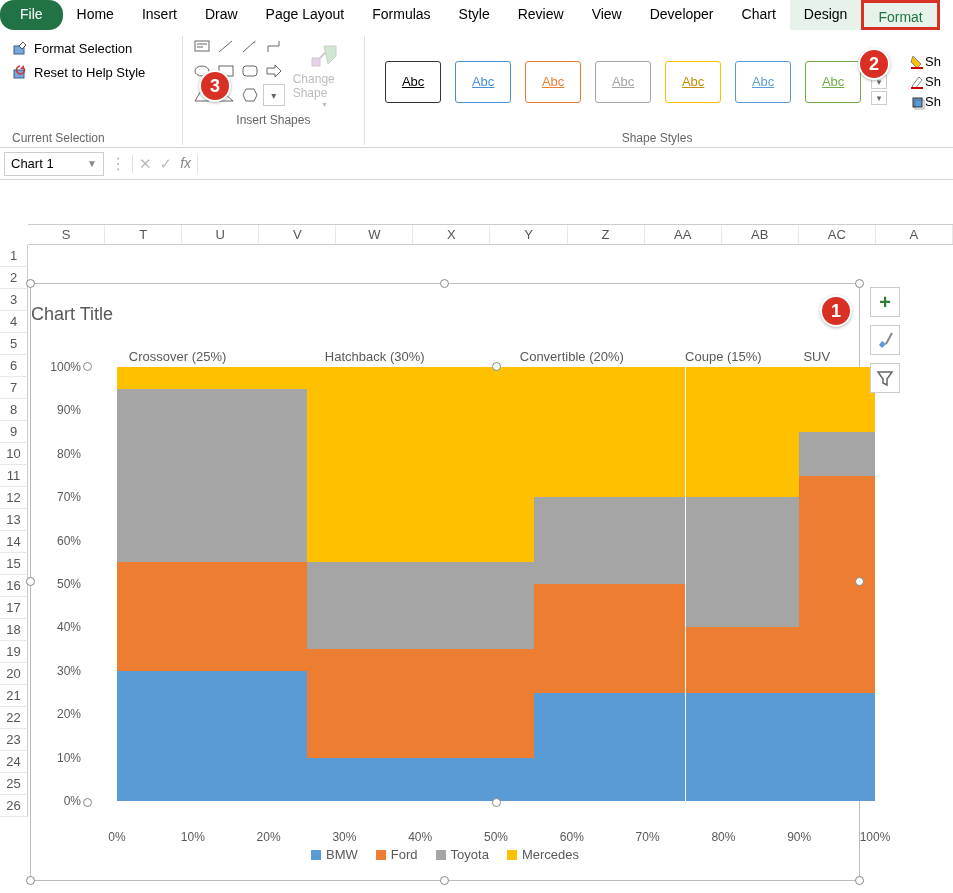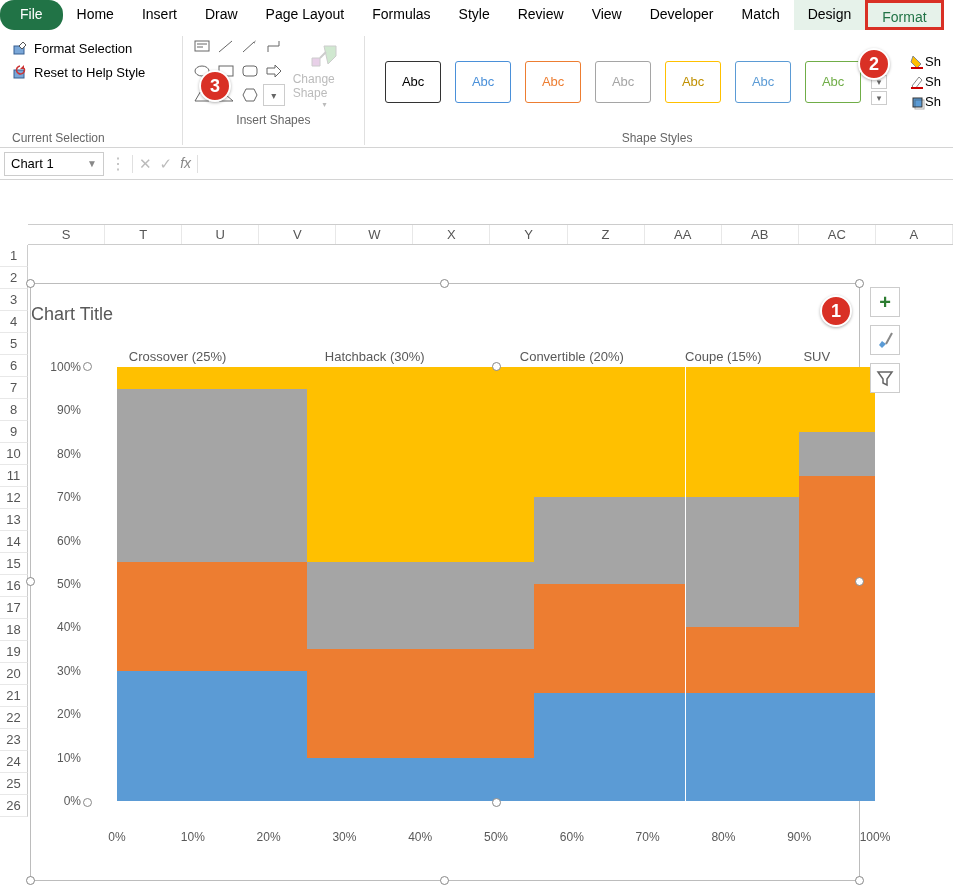--- a/index.html
+++ b/index.html
@@ -24,21 +24,21 @@
 .sel-item svg { width: 16px; height: 16px; }
 
 .shapes-grid { display: grid; grid-template-columns: repeat(4, 22px); grid-template-rows: repeat(3, 22px); gap: 2px; }
 .shape-cell { display: flex; align-items: center; justify-content: center; }
 .shape-cell svg { width: 18px; height: 18px; }
 
 .change-shape { display: flex; flex-direction: column; align-items: center; color: #bbb; font-size: 12px; margin-left: 8px; }
 .change-shape svg { width: 36px; height: 36px; }
 
 .shape-styles-row { display: flex; gap: 14px; align-items: center; flex: 1; padding-left: 12px; }
-.style-swatch { width: 56px; height: 42px; border-radius: 3px; display: flex; align-items: center; justify-content: center; font-size: 13px; background: #fff; }
+.style-swatch { width: 56px; height: 42px; border-radius: 3px; display: flex; align-items: center; justify-content: center; font-size: 13px; background: #fff; text-decoration: underline; }
 .style-swatch.black { border: 1.5px solid #333; }
 .style-swatch.blue { border: 1.5px solid #4a90d9; color: #4a90d9; }
 .style-swatch.orange { border: 1.5px solid #ed7d31; color: #ed7d31; }
 .style-swatch.gray { border: 1.5px solid #a5a5a5; color: #a5a5a5; }
 .style-swatch.yellow { border: 1.5px solid #ffc000; color: #c09000; }
 .style-swatch.blue2 { border: 1.5px solid #5b9bd5; color: #5b9bd5; }
 .style-swatch.green { border: 1.5px solid #70ad47; color: #70ad47; }
 .scroll-buttons { display: flex; flex-direction: column; gap: 2px; margin-left: -4px; }
 .scroll-buttons div { width: 16px; height: 14px; border: 1px solid #ccc; display: flex; align-items: center; justify-content: center; font-size: 9px; color: #666; }
 .shape-fill-list { display: flex; flex-direction: column; gap: 4px; font-size: 13px; margin-left: 8px; }
@@ -90,21 +90,21 @@
   <div class="ribbon-tab file">File</div>
   <div class="ribbon-tab">Home</div>
   <div class="ribbon-tab">Insert</div>
   <div class="ribbon-tab">Draw</div>
   <div class="ribbon-tab">Page Layout</div>
   <div class="ribbon-tab">Formulas</div>
   <div class="ribbon-tab">Style</div>
   <div class="ribbon-tab">Review</div>
   <div class="ribbon-tab">View</div>
   <div class="ribbon-tab">Developer</div>
-  <div class="ribbon-tab">Match</div>
+  <div class="ribbon-tab">Chart</div>
   <div class="ribbon-tab design">Design</div>
   <div class="ribbon-tab format">Format</div>
 </div>
 
 <div class="ribbon">
   <div class="ribbon-group current-selection">
     <div class="sel-item">
       <svg viewBox="0 0 16 16">
           <rect x="2" y="6" width="10" height="8" fill="#7aa7d8" stroke="#365f91"></rect>
           <path d="M11 2 L14 5 L10 9 L7 6 Z" fill="#fff" stroke="#555"></path>
@@ -358,20 +358,38 @@
       <div class="x-tick" style="left: 231.4px;">30%</div>
       <div class="x-tick" style="left: 307.2px;">40%</div>
       <div class="x-tick" style="left: 383px;">50%</div>
       <div class="x-tick" style="left: 458.8px;">60%</div>
       <div class="x-tick" style="left: 534.6px;">70%</div>
       <div class="x-tick" style="left: 610.4px;">80%</div>
       <div class="x-tick" style="left: 686.2px;">90%</div>
       <div class="x-tick" style="left: 762px;">100%</div>
     </div>
 
+  <div class="legend" id="legend">
+      <div class="legend-item">
+        <span class="legend-sq" style="background: rgb(91, 155, 213);"></span>
+        <span>BMW</span>
+      </div>
+      <div class="legend-item">
+        <span class="legend-sq" style="background: rgb(237, 125, 49);"></span>
+        <span>Ford</span>
+      </div>
+      <div class="legend-item">
+        <span class="legend-sq" style="background: rgb(165, 165, 165);"></span>
+        <span>Toyota</span>
+      </div>
+      <div class="legend-item">
+        <span class="legend-sq" style="background: rgb(255, 192, 0);"></span>
+        <span>Mercedes</span>
+      </div>
+    </div>
 
   <div class="chart-handle" style="left:-5px;top:-5px;"></div>
   <div class="chart-handle" style="left:50%;top:-5px;margin-left:-5px;"></div>
   <div class="chart-handle" style="right:-5px;top:-5px;"></div>
   <div class="chart-handle" style="left:-5px;top:50%;margin-top:-5px;"></div>
   <div class="chart-handle" style="right:-5px;top:50%;margin-top:-5px;"></div>
   <div class="chart-handle" style="left:-5px;bottom:-5px;"></div>
   <div class="chart-handle" style="left:50%;bottom:-5px;margin-left:-5px;"></div>
   <div class="chart-handle" style="right:-5px;bottom:-5px;"></div>
 

